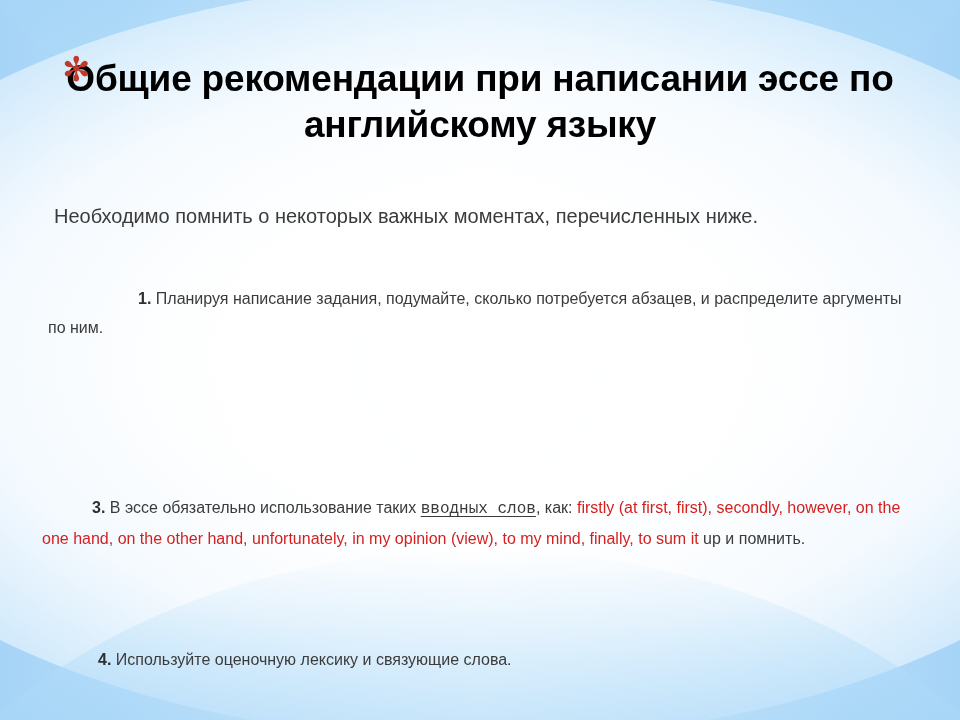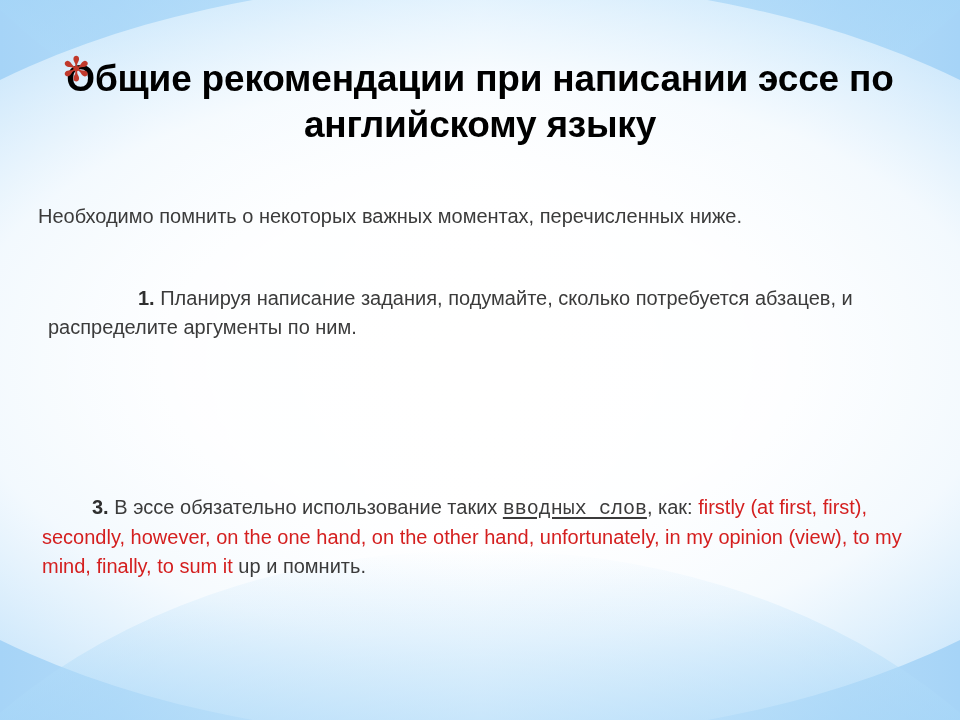--- a/index.html
+++ b/index.html
@@ -116,32 +116,32 @@
     top: -4px;
     color: #c0392b;
     font-size: 34px;
     line-height: 34px;
     font-weight: normal;
   }
 
   
   .intro {
     position: absolute;
-    left: 38px;
+    left: 54px;
     top: 202px;
     width: 880px;
     color: #3b3b3b;
     font-size: 20px;
     line-height: 28px;
   }
 
   .item {
     position: absolute;
     color: #3b3b3b;
-    font-size: 20px;
+    font-size: 16px;
     line-height: 29px;
   }
   .item b {
     font-weight: bold;
     color: #2f2f2f;
   }
 
   .item-1 {
     left: 48px;
     top: 284px;
@@ -190,15 +190,18 @@
 
     <div class="item item-1">
       <b>1.</b><span> Планируя написание задания, подумайте, сколько потребуется абзацев, и распределите аргументы по ним.</span>
     </div>
 
 
     <div class="item item-3">
       <b>3.</b><span> В эссе обязательно использование таких </span><span class="uline">вводных слов</span><span>, как: </span><span class="red">firstly (at first, first), secondly, however, on the one hand, on the other hand, unfortunately, in my opinion (view), to my mind, finally, to sum it</span><span> up и помнить.</span>
     </div>
 
+    <div class="item item-4">
+      <b>4.</b><span> Используйте оценочную лексику и связующие слова.</span>
+    </div>
 
   </div>
 </div>
 
 </body></html>

